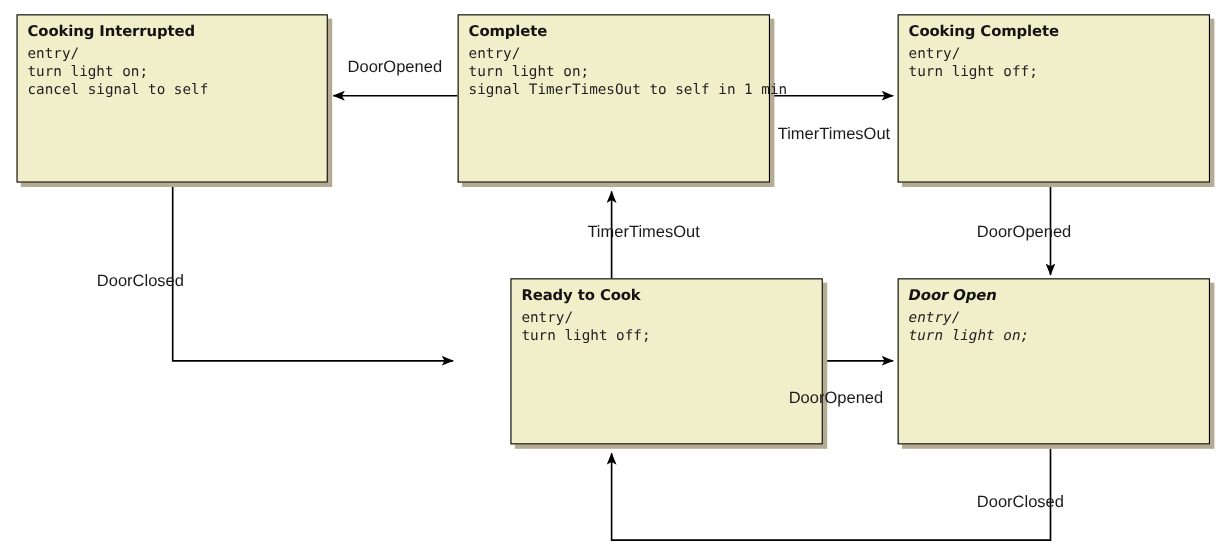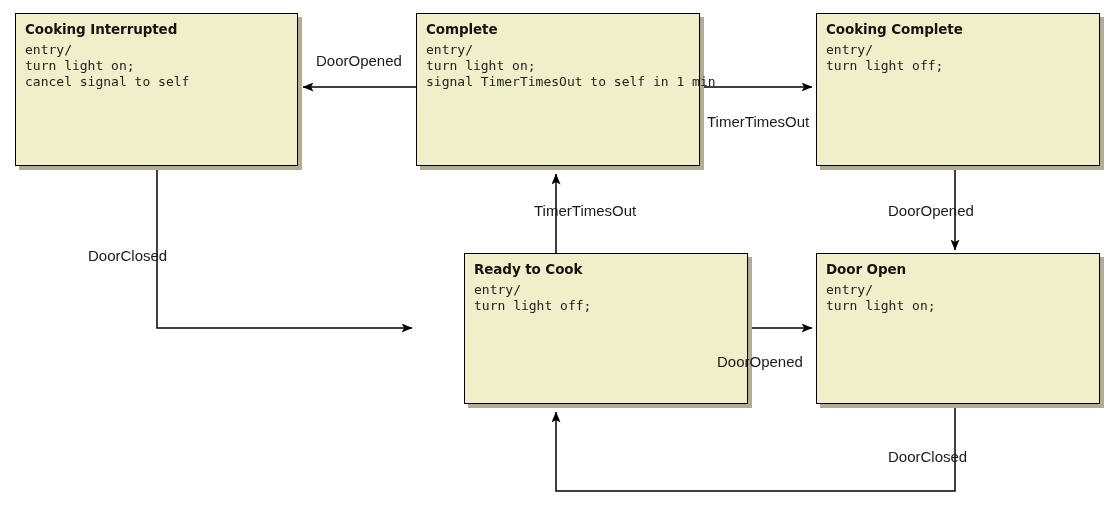--- a/index.html
+++ b/index.html
@@ -109,21 +109,21 @@
     <div class="state-body">entry/
 turn light off;</div>
   </div>
 
   <div class="state-node" style="left:416px; top:253px; width:284px; height:151px;margin-left:48px;">
     <div class="state-title">Ready to Cook</div>
     <div class="state-body">entry/
 turn light off;</div>
   </div>
 
-  <div class="state-node" style="left:816px; top:253px; width:284px; height:151px;">
+  <div class="state-node" style="left:816px; top:253px; width:284px; height:151px;font-style:italic;">
     <div class="state-title">Door Open</div>
     <div class="state-body">entry/
 turn light on;</div>
   </div>
 
   <div class="edge-label" style="left:316px; top:52px;">DoorOpened</div>
 
   <div class="edge-label" style="left:707px; top:113px;">TimerTimesOut</div>
 
   <div class="edge-label" style="left:534px; top:202px;">TimerTimesOut</div>

